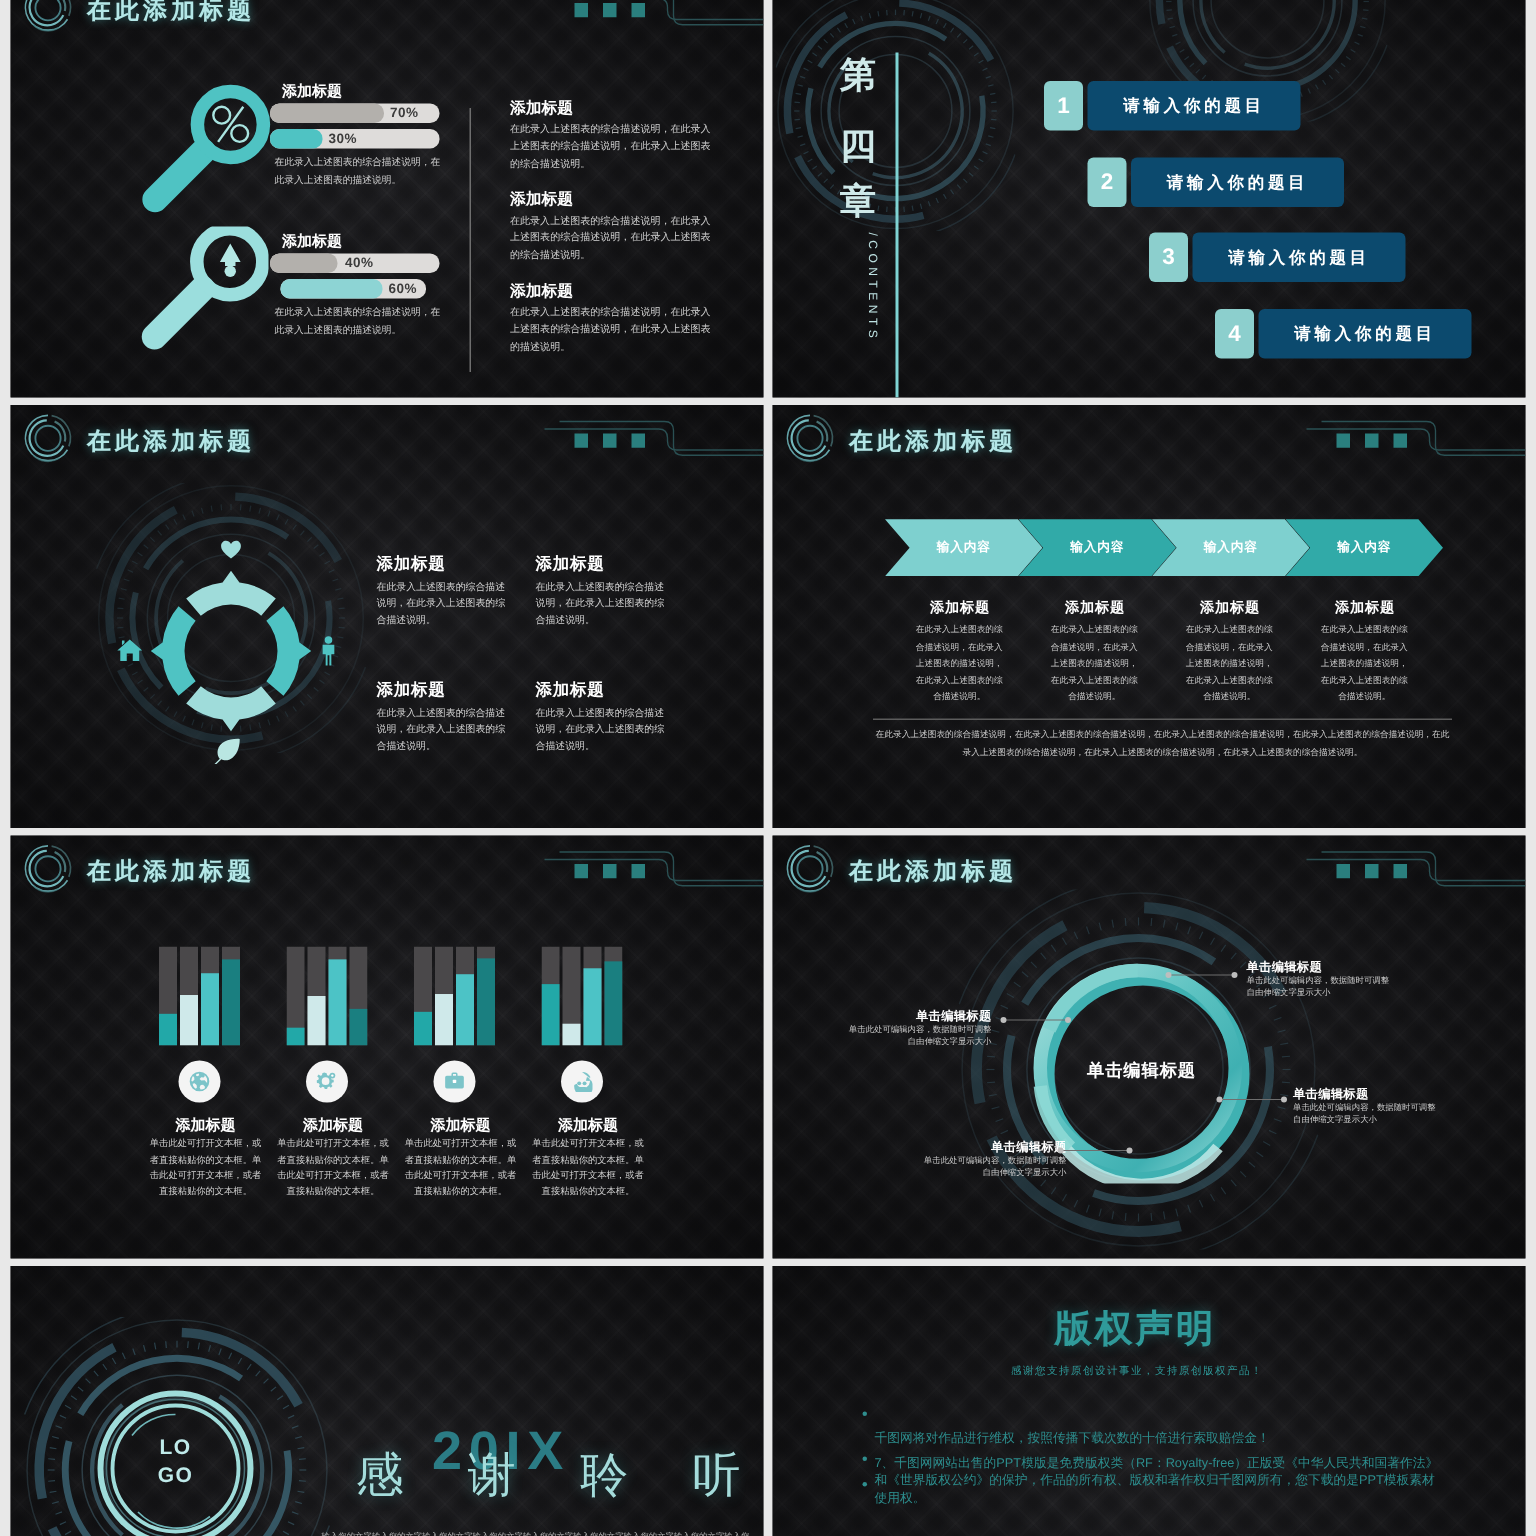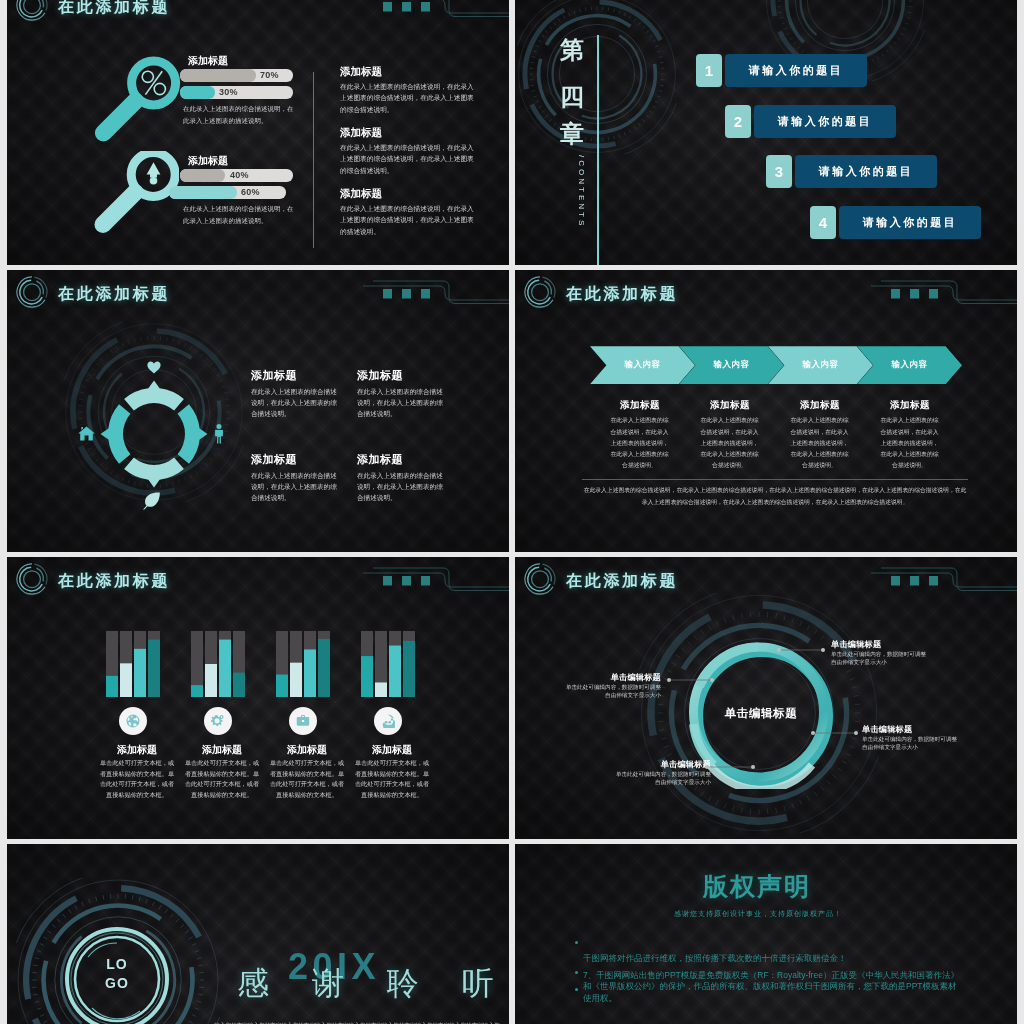--- a/index.html
+++ b/index.html
@@ -145,21 +145,21 @@
             <path d="M64.5 11.3 L71.4 23.6 L68 23.6 L68 26.4 L61 26.4 L61 23.6 L57.6 23.6 Z"></path>
             <circle cx="64.5" cy="29.8" r="3.8"></circle>
           </g>
         </svg>
       </span>
       <span class="s1-h" style="left:181px;top:170.8px;">添加标题</span>
       <span class="s1-bar" style="left:173px;top:185.8px;width:112.5px;background:#dedcda;">
         <span class="s1-fill" style="left:0;top:0;width:45px;background:#b3b0ac;"></span>
         <span class="s1-pct" style="left:50px;top:0px;">40%</span>
       </span>
-      <span class="s1-bar" style="left:162px;top:202.8px;width:117px;background:#dedcda;">
+      <span class="s1-bar" style="left:180px;top:202.8px;width:97px;background:#dedcda;">
         <span class="s1-fill" style="left:0;top:0;width:68px;background:#8dd4d4;"></span>
         <span class="s1-pct" style="left:72px;top:0px;">60%</span>
       </span>
       <span class="s1-desc" style="left:176px;top:219.8px;">在此录入上述图表的综合描述说明，在此录入上述图表的描述说明。</span>
 
       <span class="s1-rh" style="left:333px;top:81.8px;">添加标题</span>
       <span class="s1-rd" style="left:333px;top:97.8px;">在此录入上述图表的综合描述说明，在此录入上述图表的综合描述说明，在此录入上述图表的综合描述说明。</span>
       <span class="s1-rh" style="left:333px;top:142.8px;">添加标题</span>
       <span class="s1-rd" style="left:333px;top:158.8px;">在此录入上述图表的综合描述说明，在此录入上述图表的综合描述说明，在此录入上述图表的综合描述说明。</span>
       <span class="s1-rh" style="left:333px;top:203.8px;">添加标题</span>

